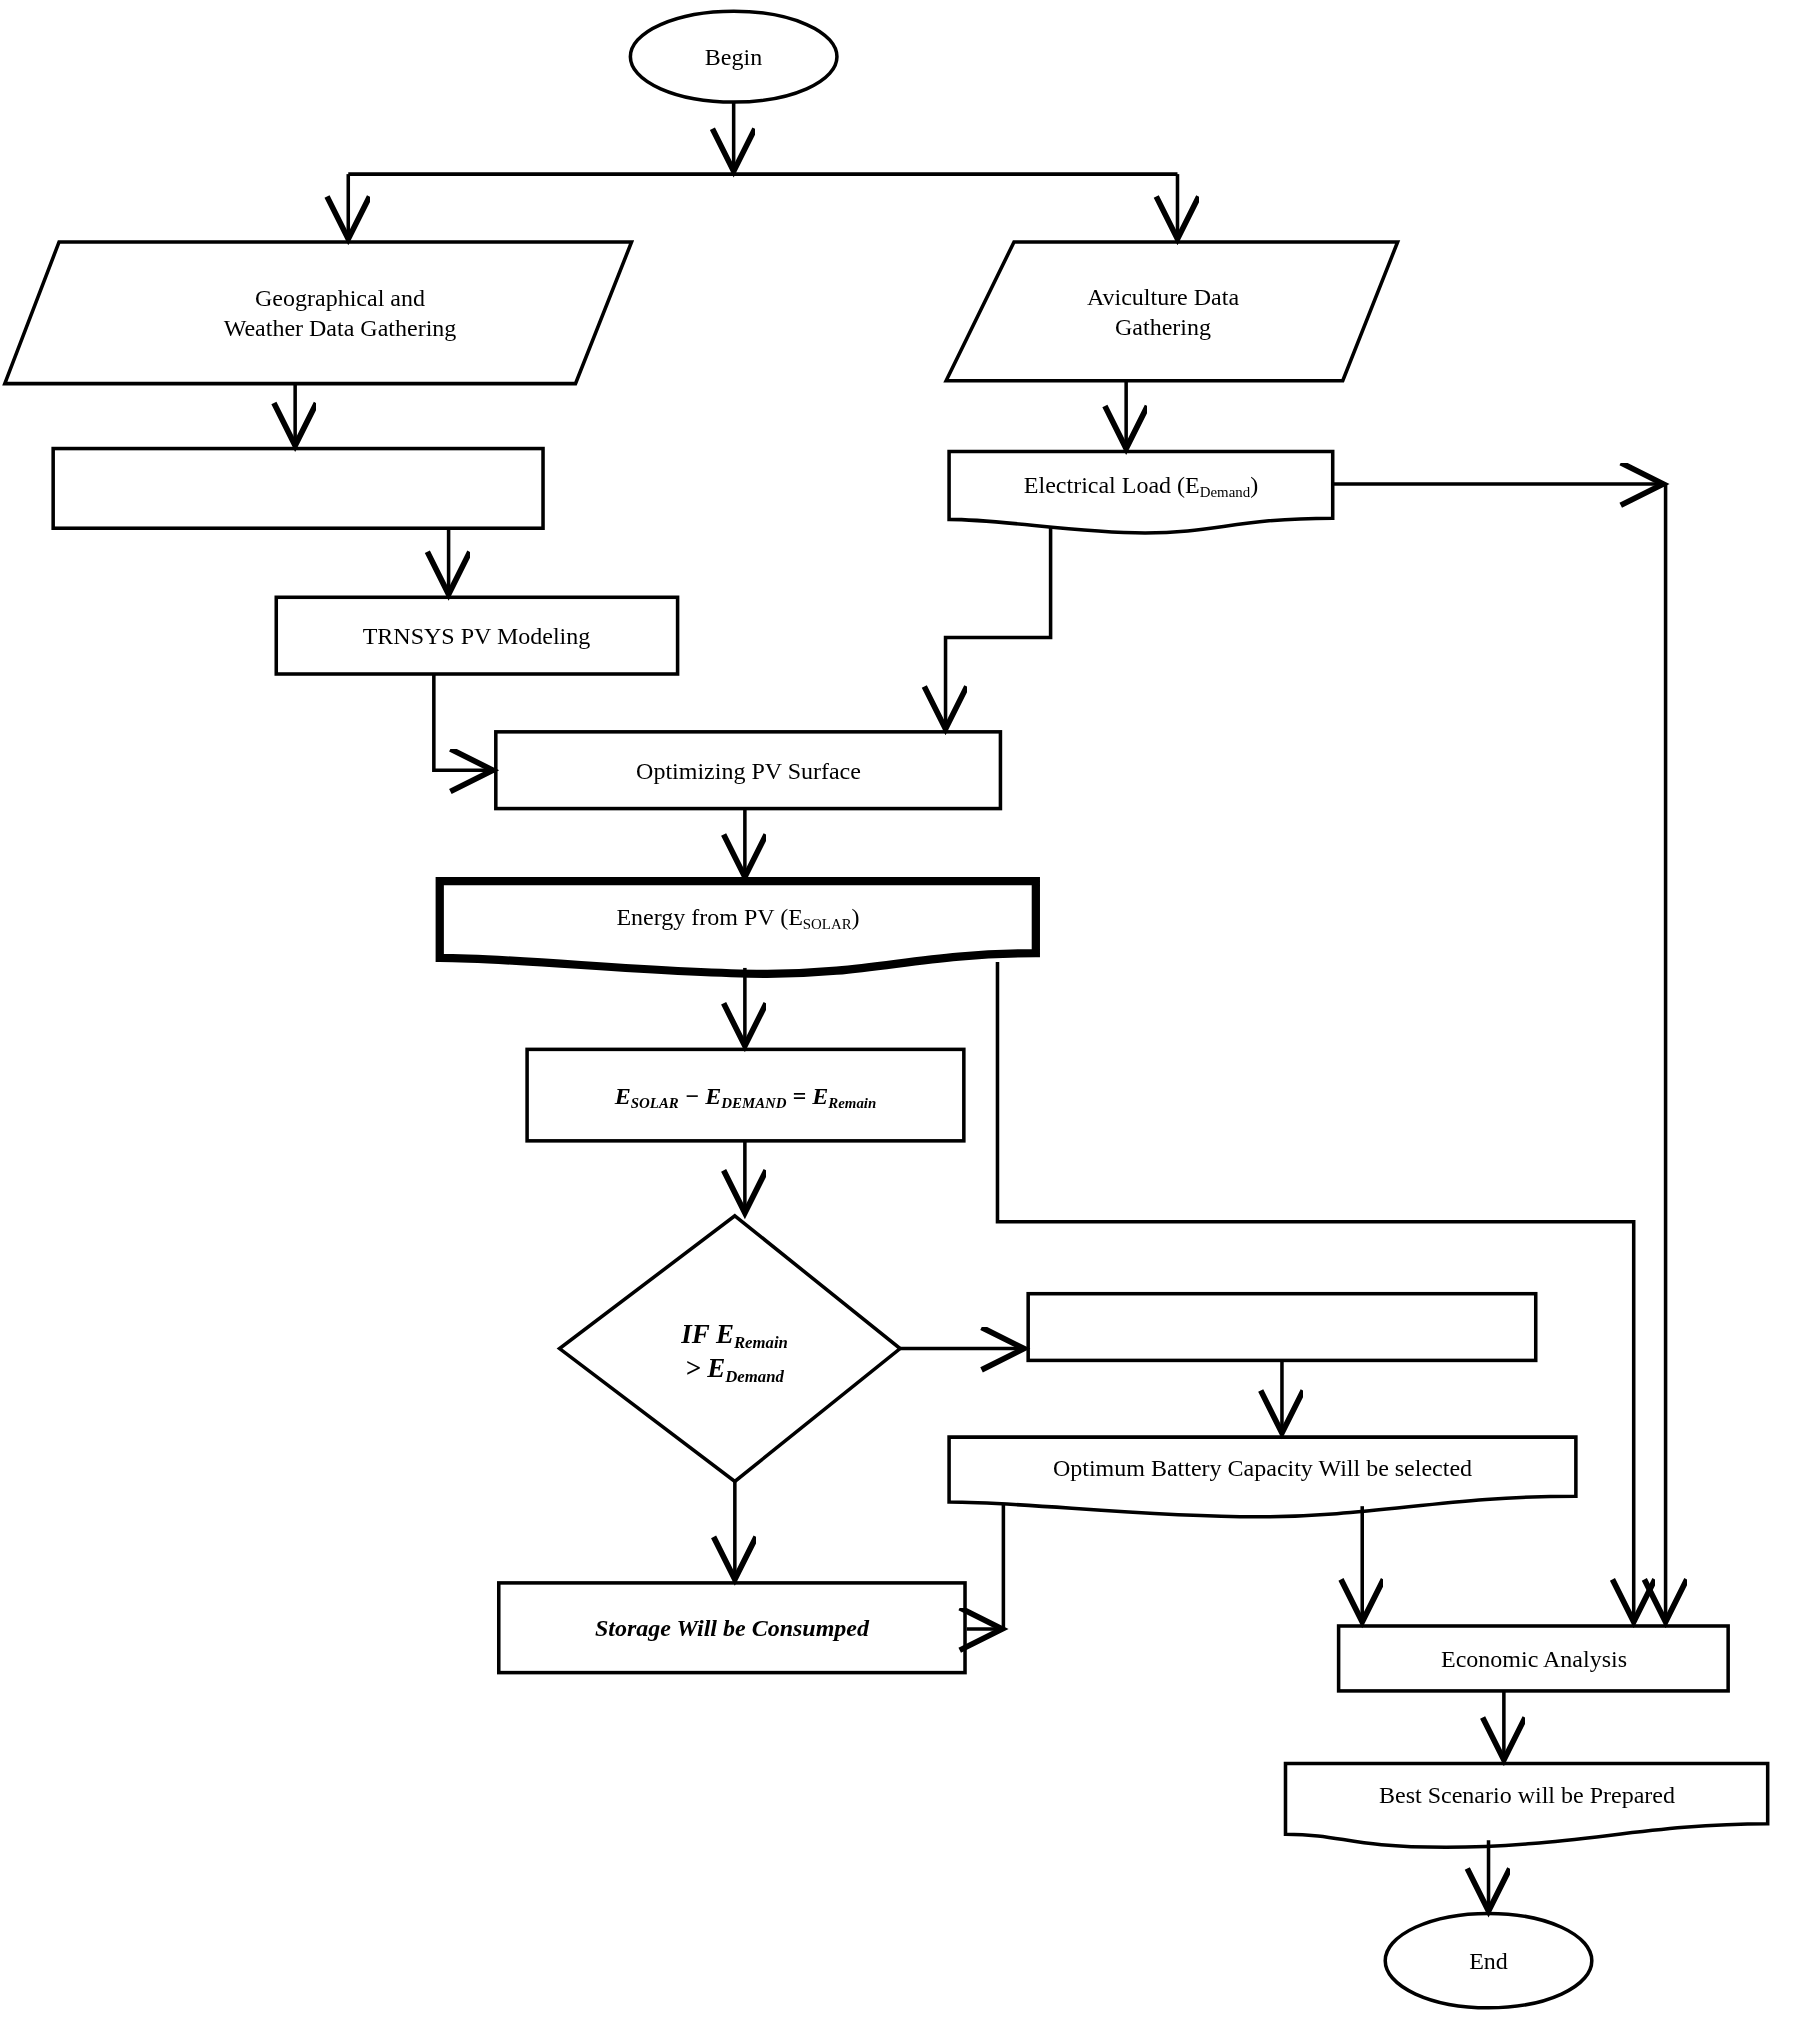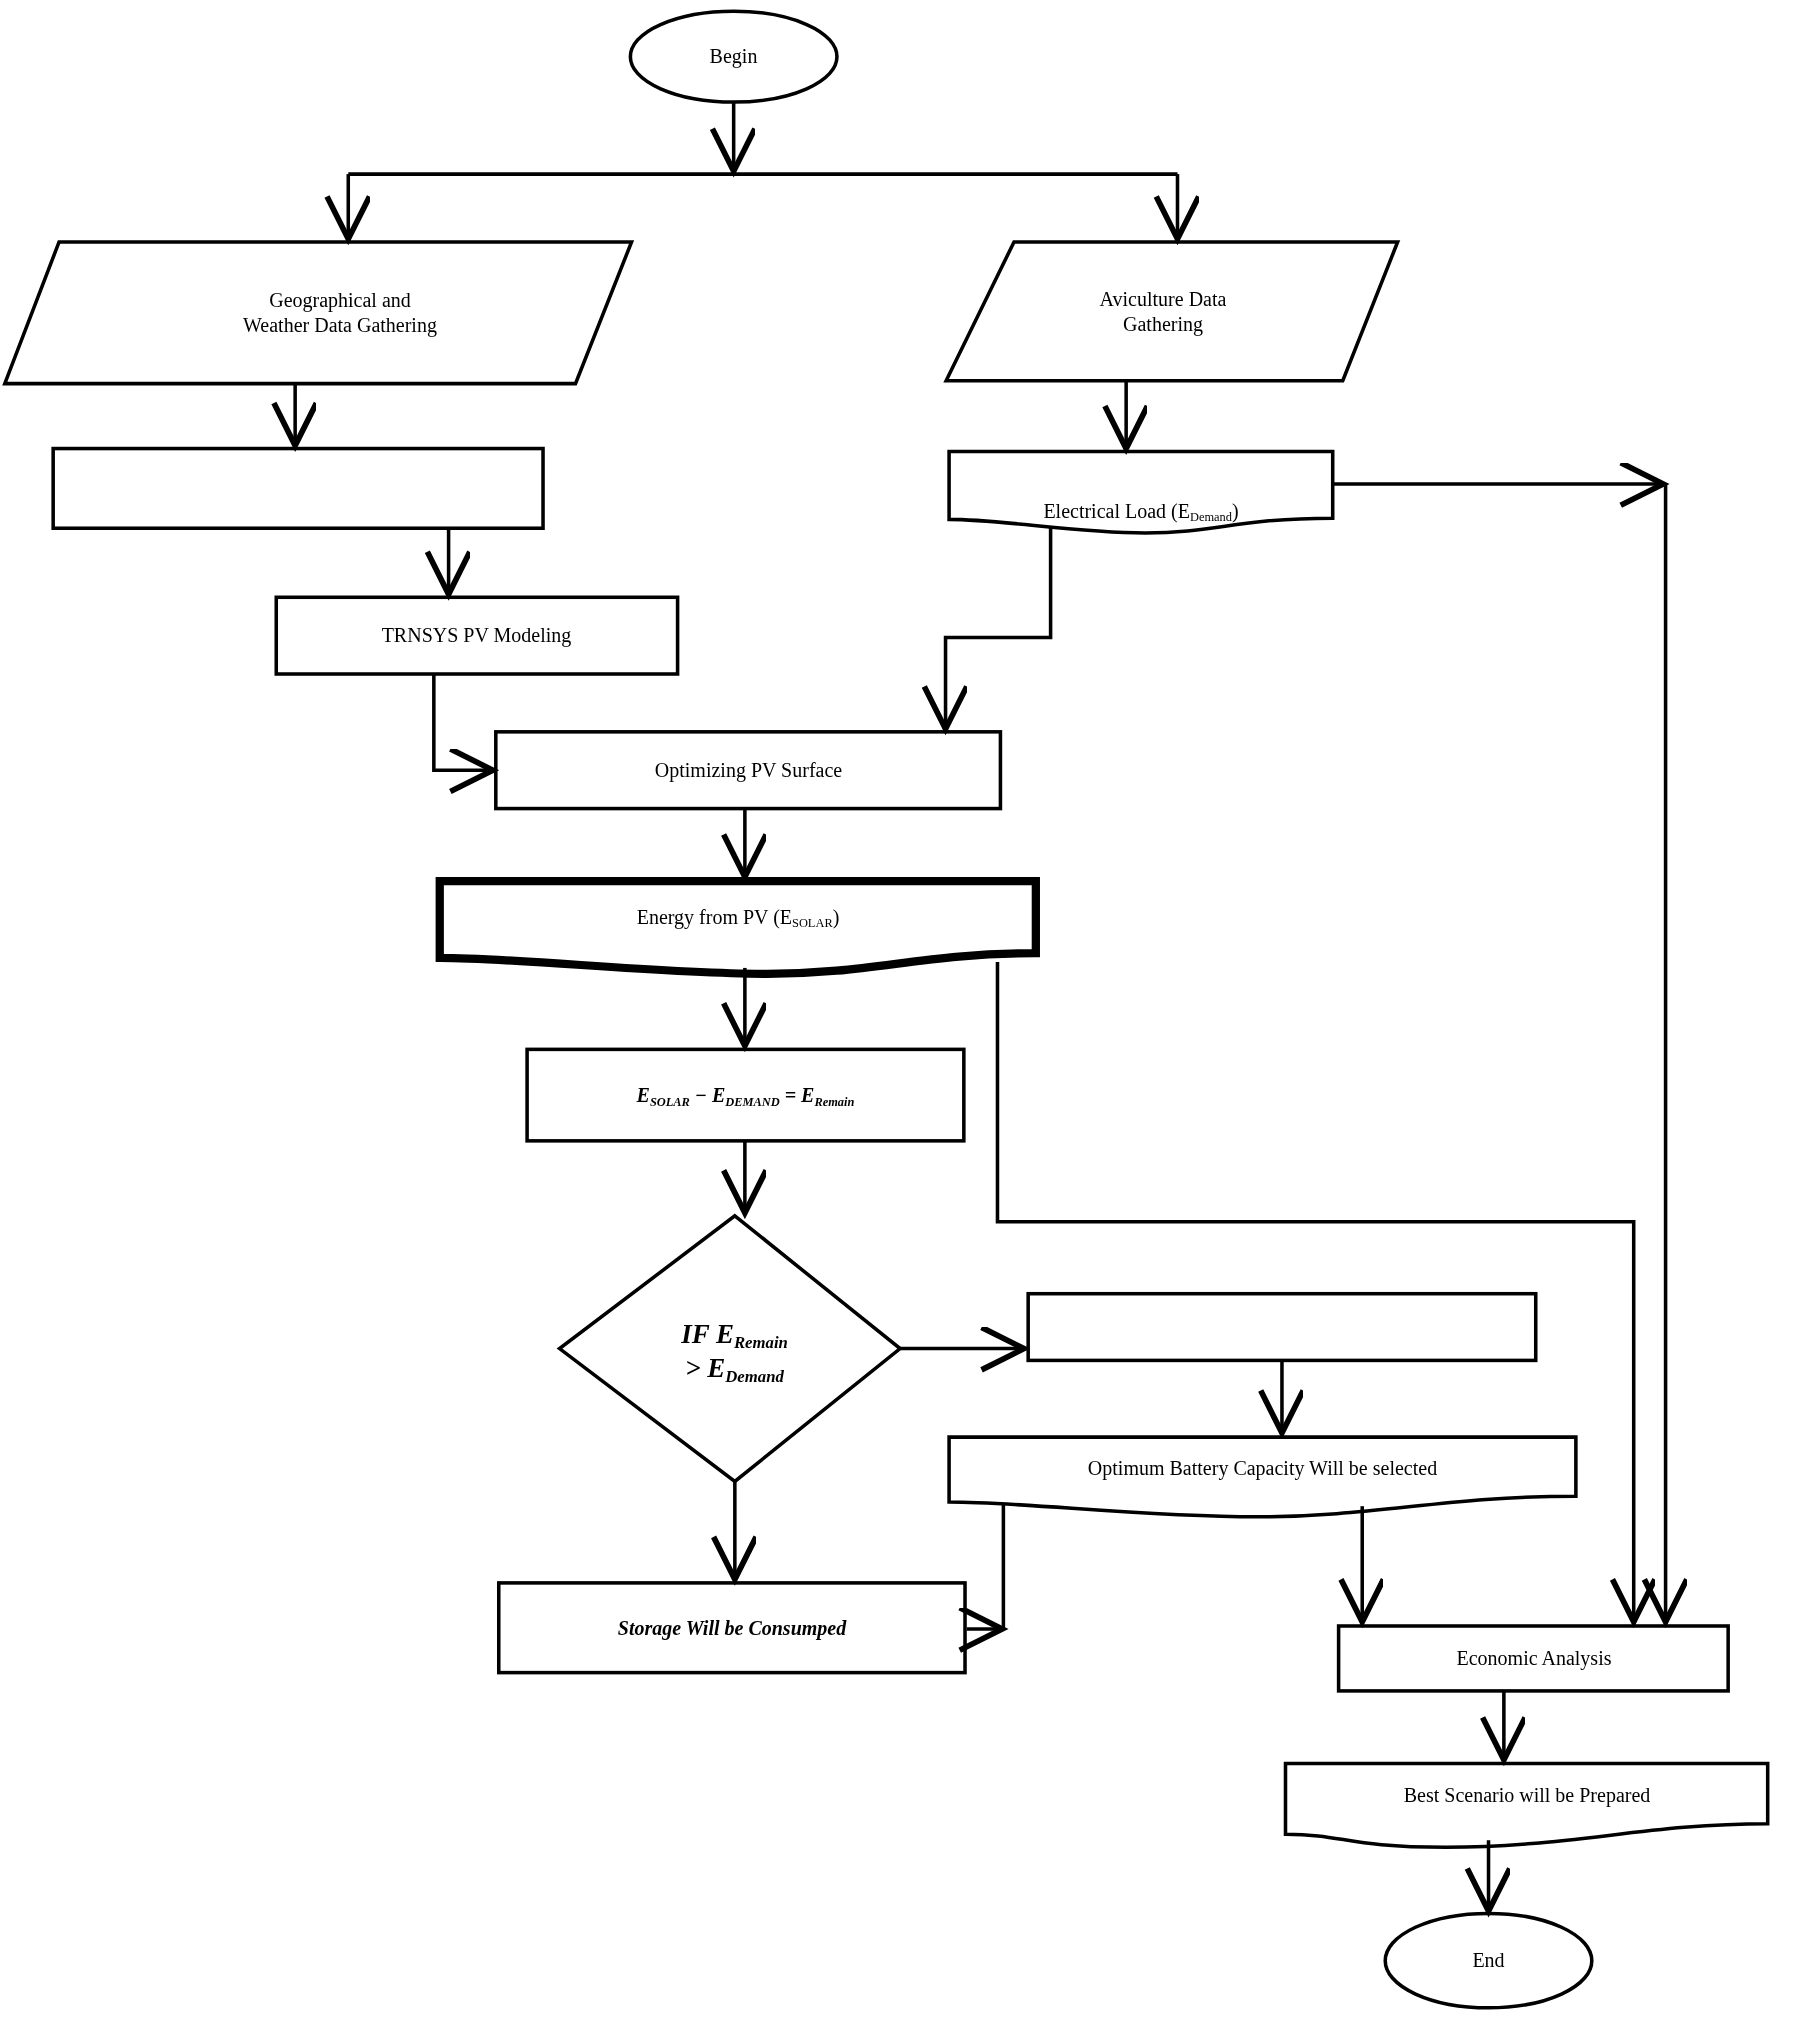--- a/index.html
+++ b/index.html
@@ -1,21 +1,21 @@
 <!DOCTYPE html>
 <html style="font-size:9.4px"><head>
 <meta charset="utf-8">
 <style>
   html,body{margin:0;padding:0;background:#ffffff;}
   #page{position:relative;width:1812px;height:2035px;background:#fff;
         font-family:"Liberation Serif","DejaVu Serif",serif;overflow:hidden;}
   svg.layer{position:absolute;left:0;top:0;width:1812px;height:2035px;}
   .node-label{position:absolute;display:flex;align-items:center;justify-content:center;
               text-align:center;line-height:1.25;color:#000;pointer-events:none;}
-  .t48{font-size:20px;}
+  .t48{font-size:24px;}
   .t46{font-size:27px;}
   .mathbox{font-style:italic;font-weight:bold;}
   sub{font-size:0.62em;vertical-align:baseline;position:relative;top:0.30em;}
 </style>
 </head>
 <body>
 
 <div id="page">
 
   <svg class="layer" viewBox="0 0 3070 3448" xmlns="http://www.w3.org/2000/svg">
@@ -114,21 +114,21 @@
     <span>Geographical and</span>
     <span>Weather Data Gathering</span>
   </div>
 
   <div class="node-label t48" style="left:968px;top:259px;width:390px;height:106px;flex-direction:column;">
     <span>Aviculture Data</span>
     <span>Gathering</span>
   </div>
 
 
-  <div class="node-label t48" style="left:949px;top:476px;width:384px;height:70px;">
+  <div class="node-label t48" style="left:949px;top:450px;width:384px;height:70px;">
     <span><span>Electrical Load (E</span><sub>Demand</sub><span>)</span></span>
   </div>
 
   <div class="node-label t48" style="left:276px;top:597px;width:401px;height:77px;">
     <span>TRNSYS PV Modeling</span>
   </div>
 
   <div class="node-label t48" style="left:496px;top:732px;width:505px;height:77px;">
     <span>Optimizing PV Surface</span>
   </div>

